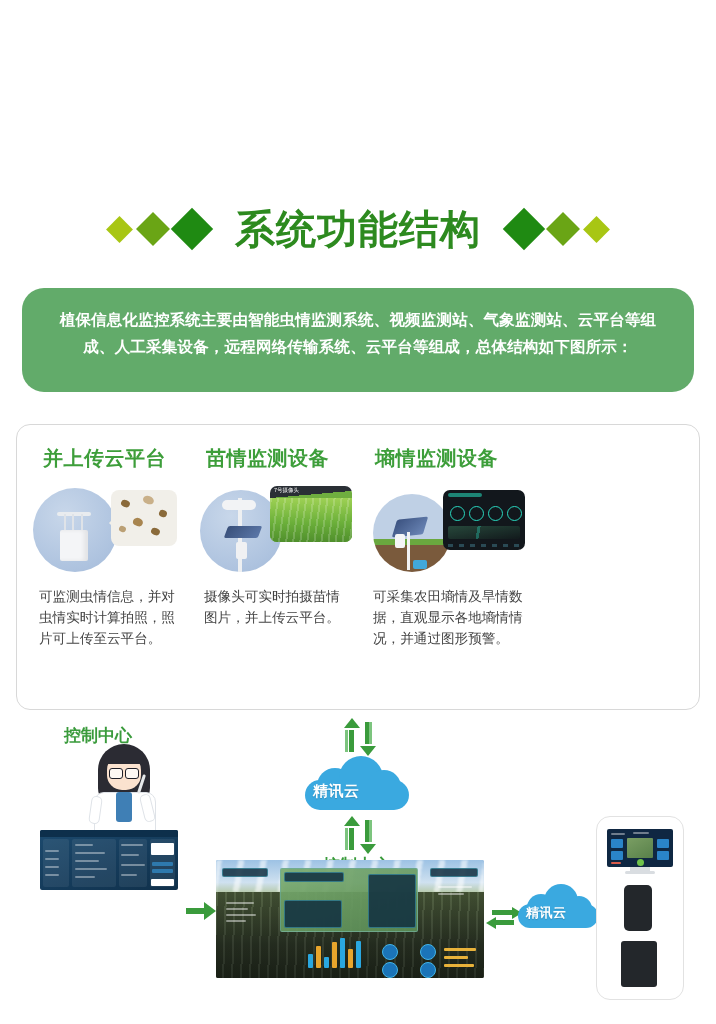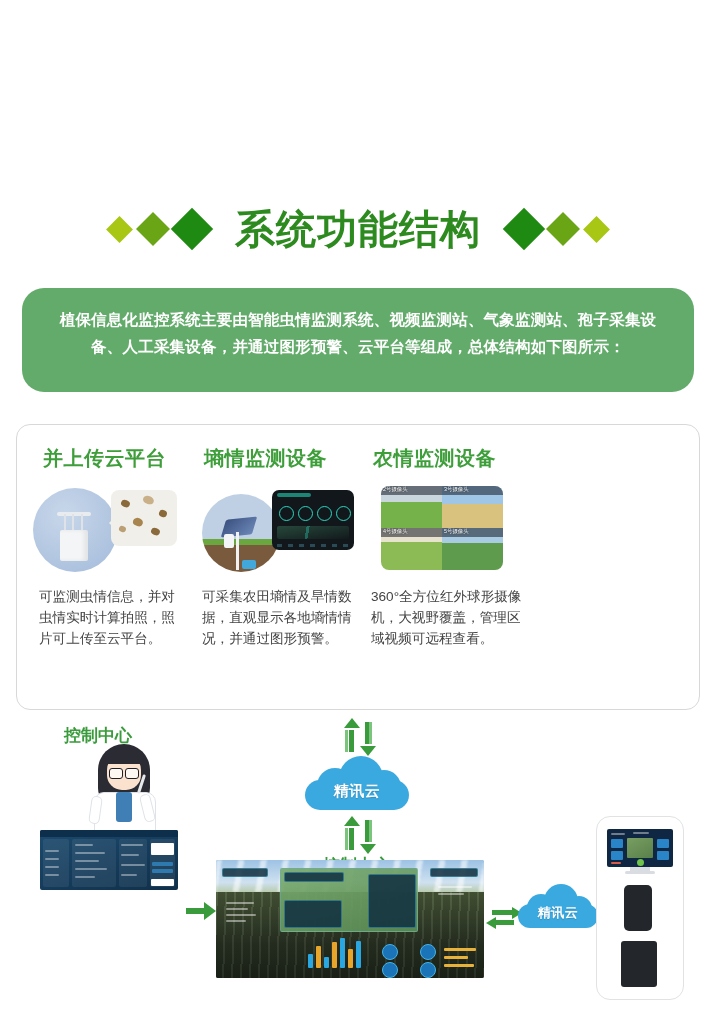--- a/index.html
+++ b/index.html
@@ -210,21 +210,21 @@
     position:absolute;left:0;bottom:-4px;width:0;height:0;
     border-left:8px solid transparent;border-right:8px solid transparent;border-top:10px solid #3a9b3c;
   }
 
   .cloud{
     position:absolute;width:104px;height:58px;
   }
   .cloud .cb{position:absolute;background:#3aa9e0;border-radius:50%;}
   .cloud .cbase{position:absolute;left:0;bottom:4px;width:104px;height:30px;background:#3aa9e0;border-radius:16px;}
   .cloud .clbl{
-    position:absolute;left:0;right:0;top:26px;text-align:center;
+    position:absolute;left:8px;right:0;top:26px;
     color:#fff;font-size:15px;font-weight:bold;letter-spacing:.5px;z-index:3;
     text-shadow:0 1px 1px rgba(0,0,0,.18);
   }
   .ctr-label{
     position:absolute;text-align:center;color:#3a9b3c;font-size:17px;font-weight:bold;
     white-space:nowrap;
   }
   .exp-label{
     position:absolute;color:#3a9b3c;font-size:17px;font-weight:bold;white-space:nowrap;
   }
@@ -317,21 +317,21 @@
     </span>
     <span class="section-title-text">系统功能结构</span>
     <span class="dia-group">
       <span class="dia s3" style="background:#1f8a12"></span>
       <span class="dia s2" style="background:#6aa515"></span>
       <span class="dia s1" style="background:#a8c614"></span>
     </span>
   </div>
 
   <div class="intro-box">
-    <div class="intro-text">植保信息化监控系统主要由智能虫情监测系统、视频监测站、气象监测站、孢子采集设备、人工采集设备，并通过图形预警、云平台等组成，总体结构如下图所示：</div>
+    <div class="intro-text">植保信息化监控系统主要由智能虫情监测系统、视频监测站、气象监测站、云平台等组成、人工采集设备，远程网络传输系统、云平台等组成，总体结构如下图所示：</div>
   </div>
 
   <div class="cards-panel">
     <div class="cards-row">
 
       <div class="card c1">
         <div class="card-title">并上传云平台</div>
         <div class="card-art">
           <span class="circ"></span>
           <span class="trap-dev">
@@ -346,20 +346,35 @@
             <span class="bug" style="left:32px;top:6px;width:11px;height:8px;background:#c9b089;"></span>
             <span class="bug" style="left:48px;top:20px;width:8px;height:7px;"></span>
             <span class="bug" style="left:22px;top:28px;width:10px;height:8px;background:#a8854f;"></span>
             <span class="bug" style="left:40px;top:38px;width:9px;height:7px;"></span>
             <span class="bug" style="left:8px;top:36px;width:7px;height:6px;background:#bba075;"></span>
           </span>
         </div>
         <div class="card-desc">可监测虫情信息，并对虫情实时计算拍照，照片可上传至云平台。</div>
       </div>
 
+      <div class="card c2">
+        <div class="card-title">苗情监测设备</div>
+        <div class="card-art">
+          <span class="circ"></span>
+          <span class="pole"></span>
+          <span class="cam-head"></span>
+          <span class="solar"></span>
+          <span class="cabinet"></span>
+          <span class="vid-thumb">
+            <span class="vlabel">7号摄像头</span>
+            <span class="crop"></span>
+          </span>
+        </div>
+        <div class="card-desc">摄像头可实时拍摄苗情图片，并上传云平台。</div>
+      </div>
 
       <div class="card c3">
         <div class="card-title">墒情监测设备</div>
         <div class="card-art">
           <span class="circ">
             <span class="solar2"></span>
             <span class="pole2"></span>
             <span class="sensorbox"></span>
             <span class="soilprobe"></span>
           </span>
@@ -369,40 +384,20 @@
             <span class="gauge" style="left:26px"></span>
             <span class="gauge" style="left:45px"></span>
             <span class="gauge" style="left:64px"></span>
             <span class="wave"></span>
             <span class="ticks"></span>
           </span>
         </div>
         <div class="card-desc">可采集农田墒情及旱情数据，直观显示各地墒情情况，并通过图形预警。</div>
       </div>
 
-      <div class="card c4">
-        <div class="card-title">农情监测设备</div>
-        <div class="card-art">
-          <span class="grid4">
-            <span class="cell v1">
-                <span class="clabel">2号摄像头</span>
-              </span>
-            <span class="cell v2">
-                <span class="clabel">3号摄像头</span>
-              </span>
-            <span class="cell v3">
-                <span class="clabel">4号摄像头</span>
-              </span>
-            <span class="cell v4">
-                <span class="clabel">5号摄像头</span>
-              </span>
-          </span>
-        </div>
-        <div class="card-desc">360°全方位红外球形摄像机，大视野覆盖，管理区域视频可远程查看。</div>
-      </div>
 
     </div>
   </div>
 
   <div class="flow">
 
     <div class="arrow-v up" style="left:344px;top:10px;">
       <span class="head"></span>
         <span class="shaft" style="top:8px;"></span>
         <span class="shaft2" style="top:8px;background:#7cc47e;"></span>

